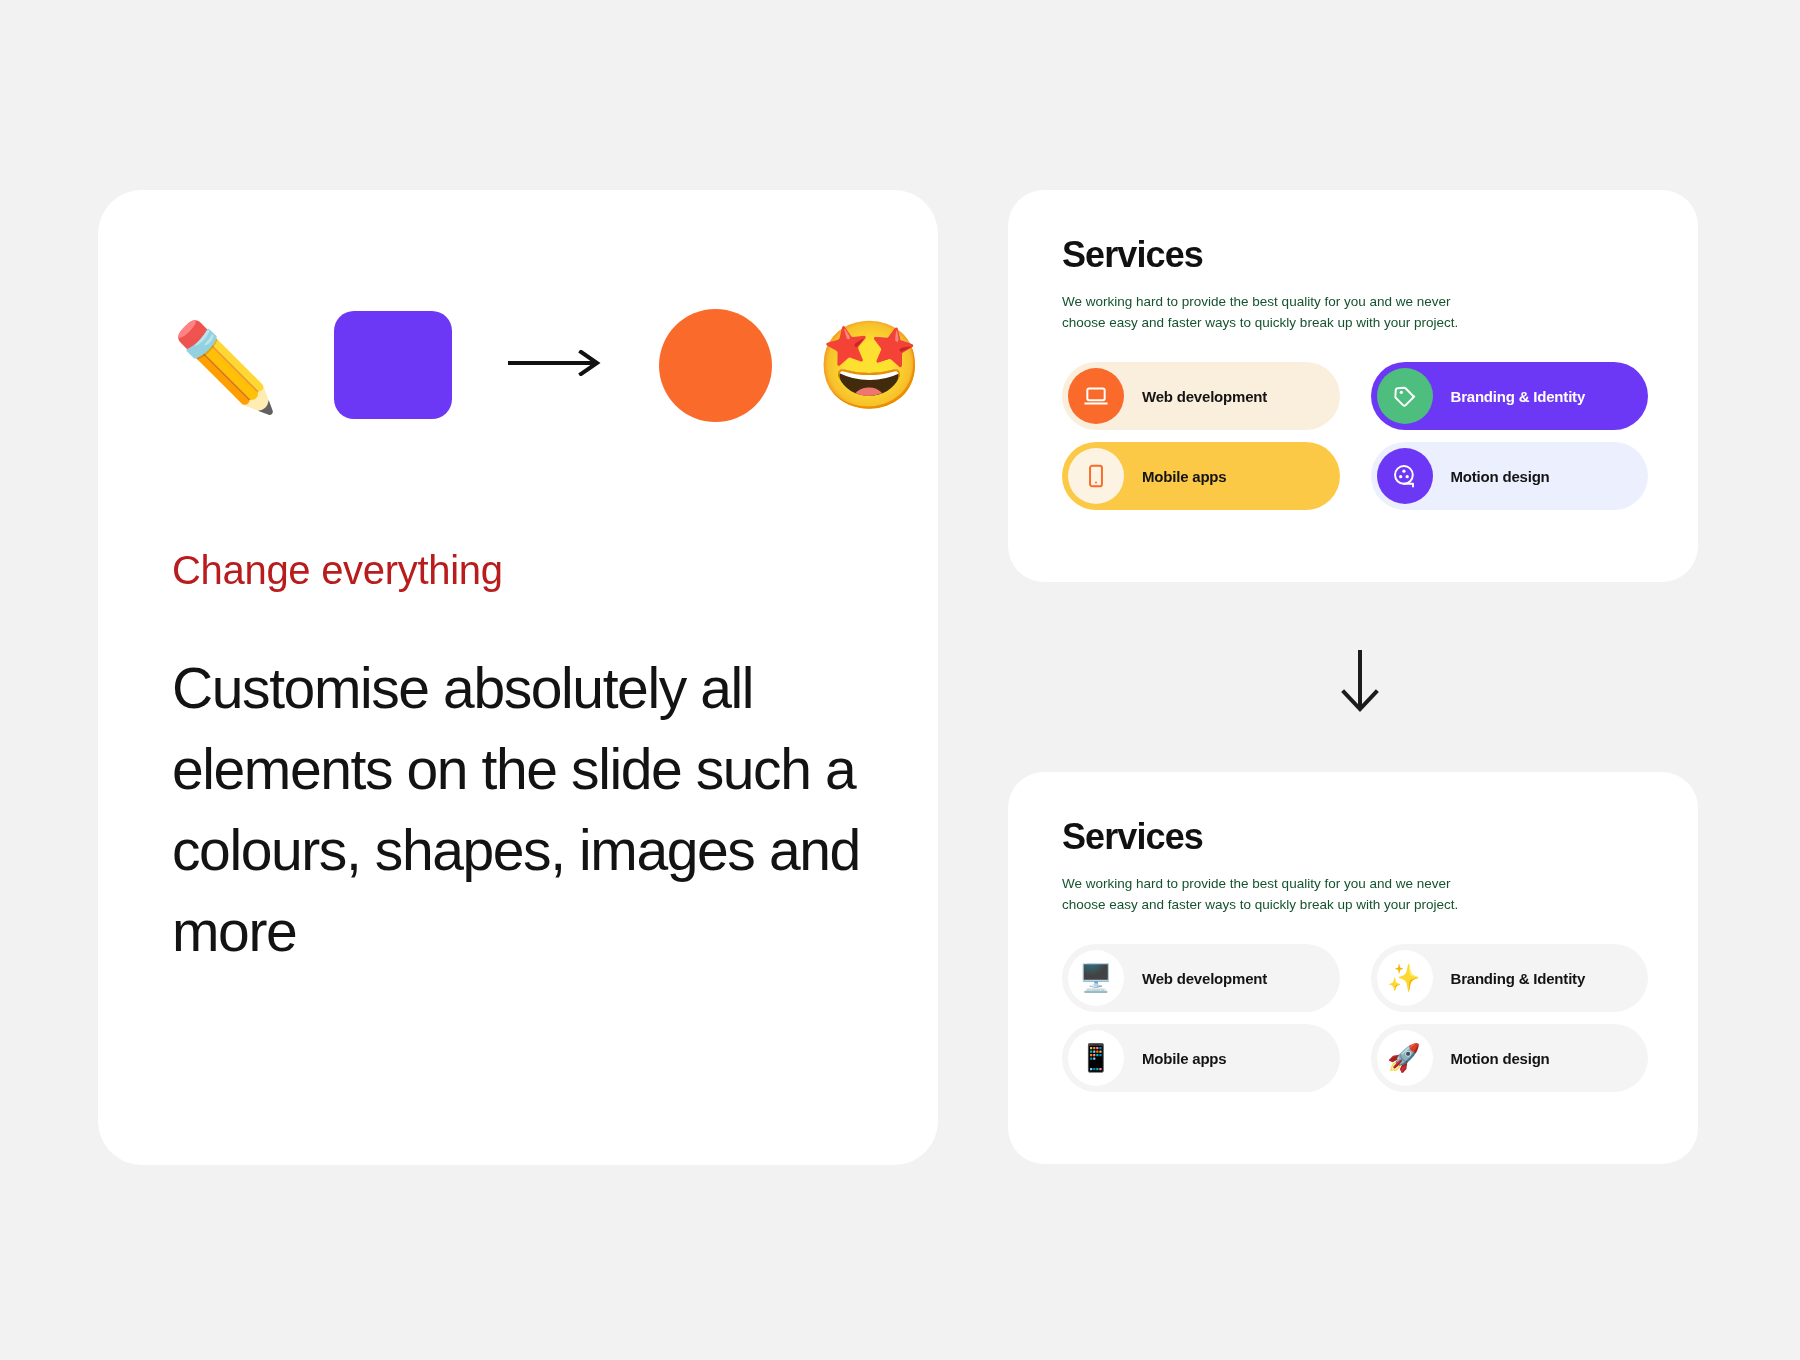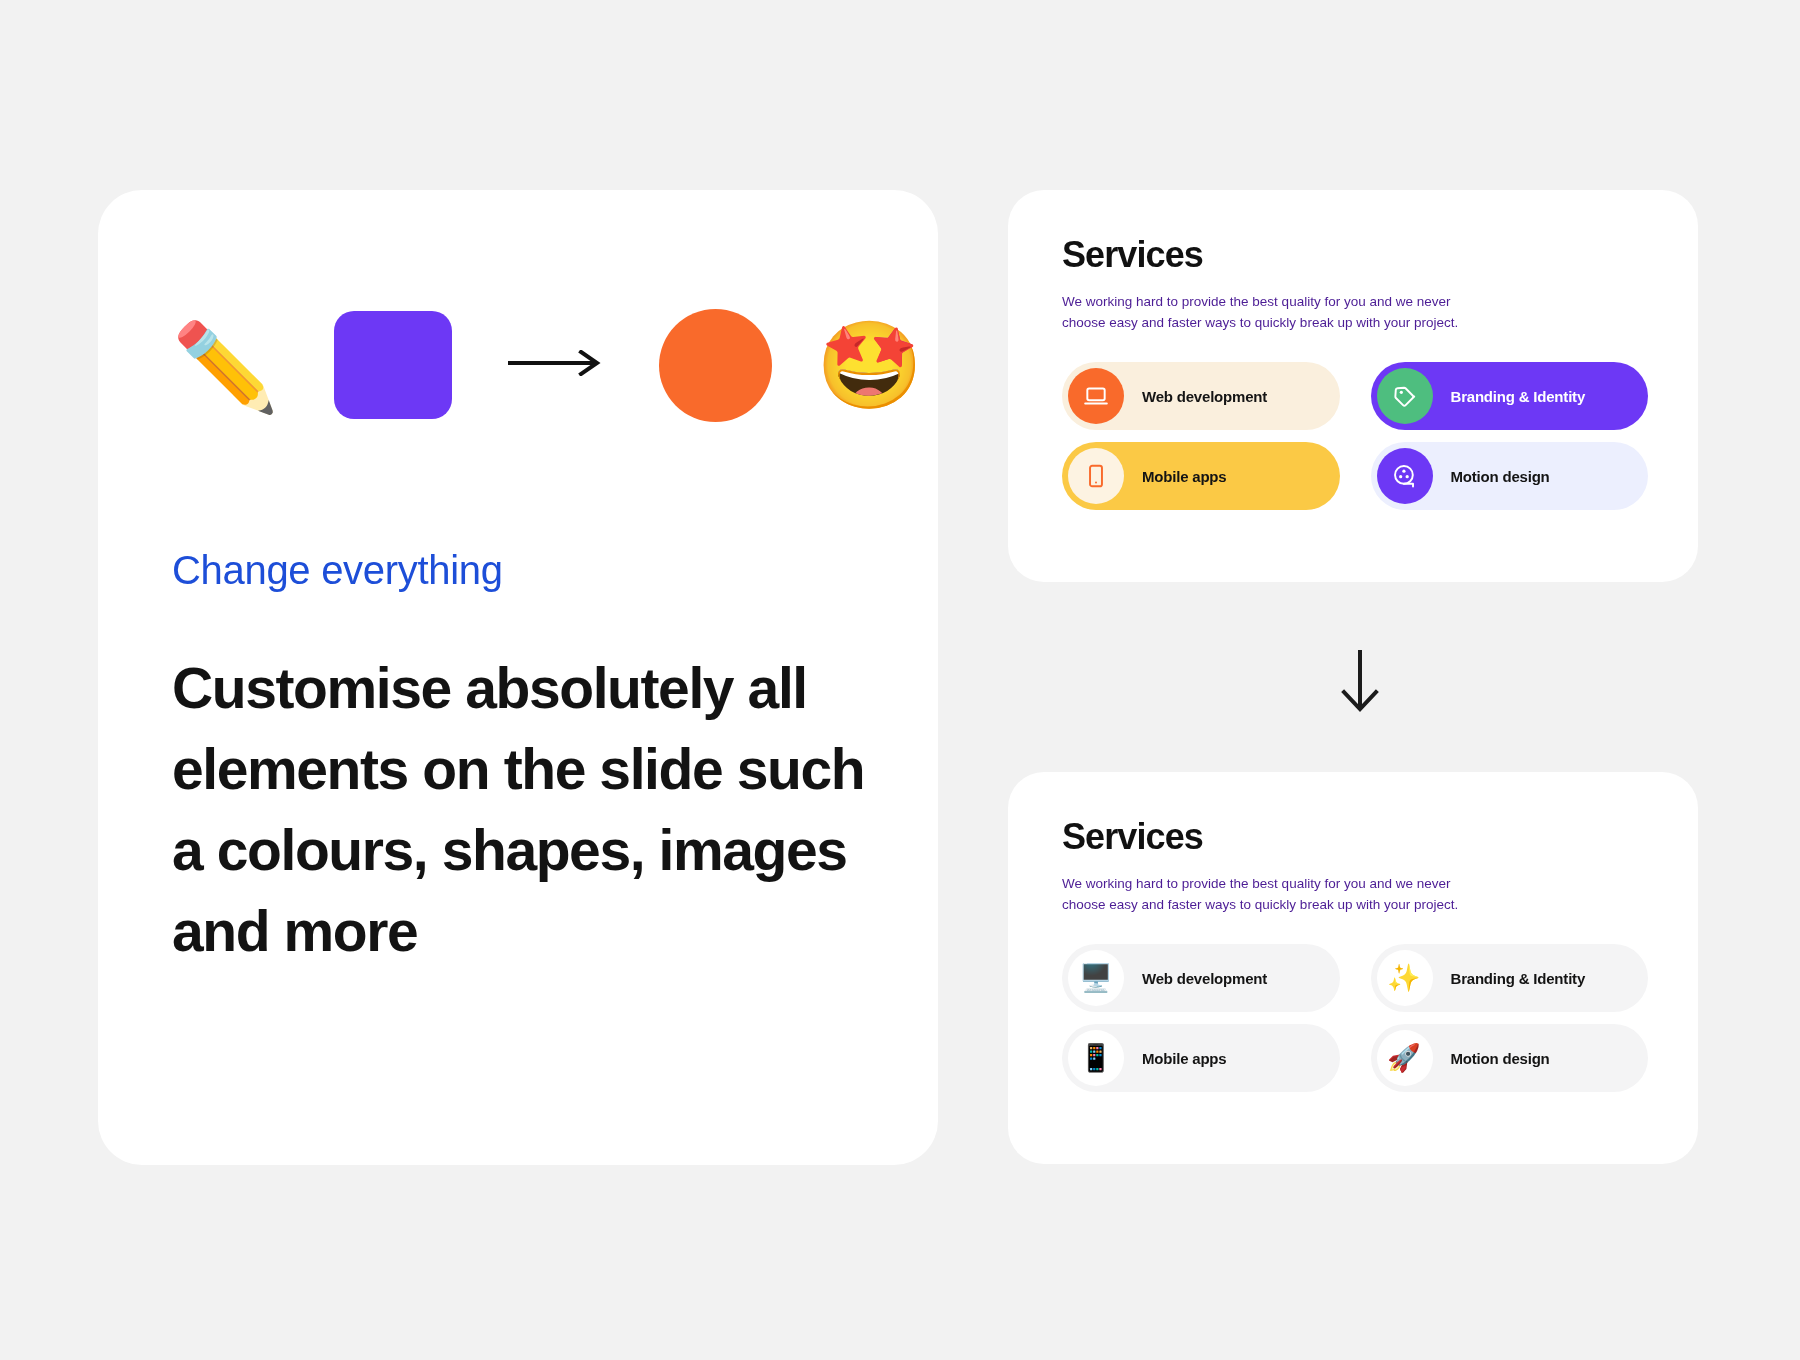--- a/index.html
+++ b/index.html
@@ -74,31 +74,31 @@
     margin-left: 44px;
     display: block;
   }
 
   .eyebrow {
     position: absolute;
     left: 74px;
     top: 358px;
     font-size: 40px;
     font-weight: 400;
-    color: #1d4ed8;
+    color: #b91c1c;
     letter-spacing: -0.3px;
   }
 
   .headline {
     position: absolute;
     left: 74px;
     top: 458px;
     width: 700px;
     font-size: 57px;
-    font-weight: 700;
+    font-weight: 400;
     line-height: 81px;
     letter-spacing: -1.4px;
     color: #131313;
   }
 
   
   .services-card {
     position: absolute;
     left: 1008px;
     width: 690px;
@@ -121,21 +121,21 @@
   }
 
   .services-desc {
     position: absolute;
     left: 54px;
     top: 101px;
     width: 400px;
     font-size: 13.5px;
     font-weight: 400;
     line-height: 21px;
-    color: #4c1d95;
+    color: #14532d;
   }
 
   .pill-grid {
     position: absolute;
     left: 54px;
     top: 172px;
     width: 586px;
     display: grid;
     grid-template-columns: 1fr 1fr;
     gap: 12px 31px;

